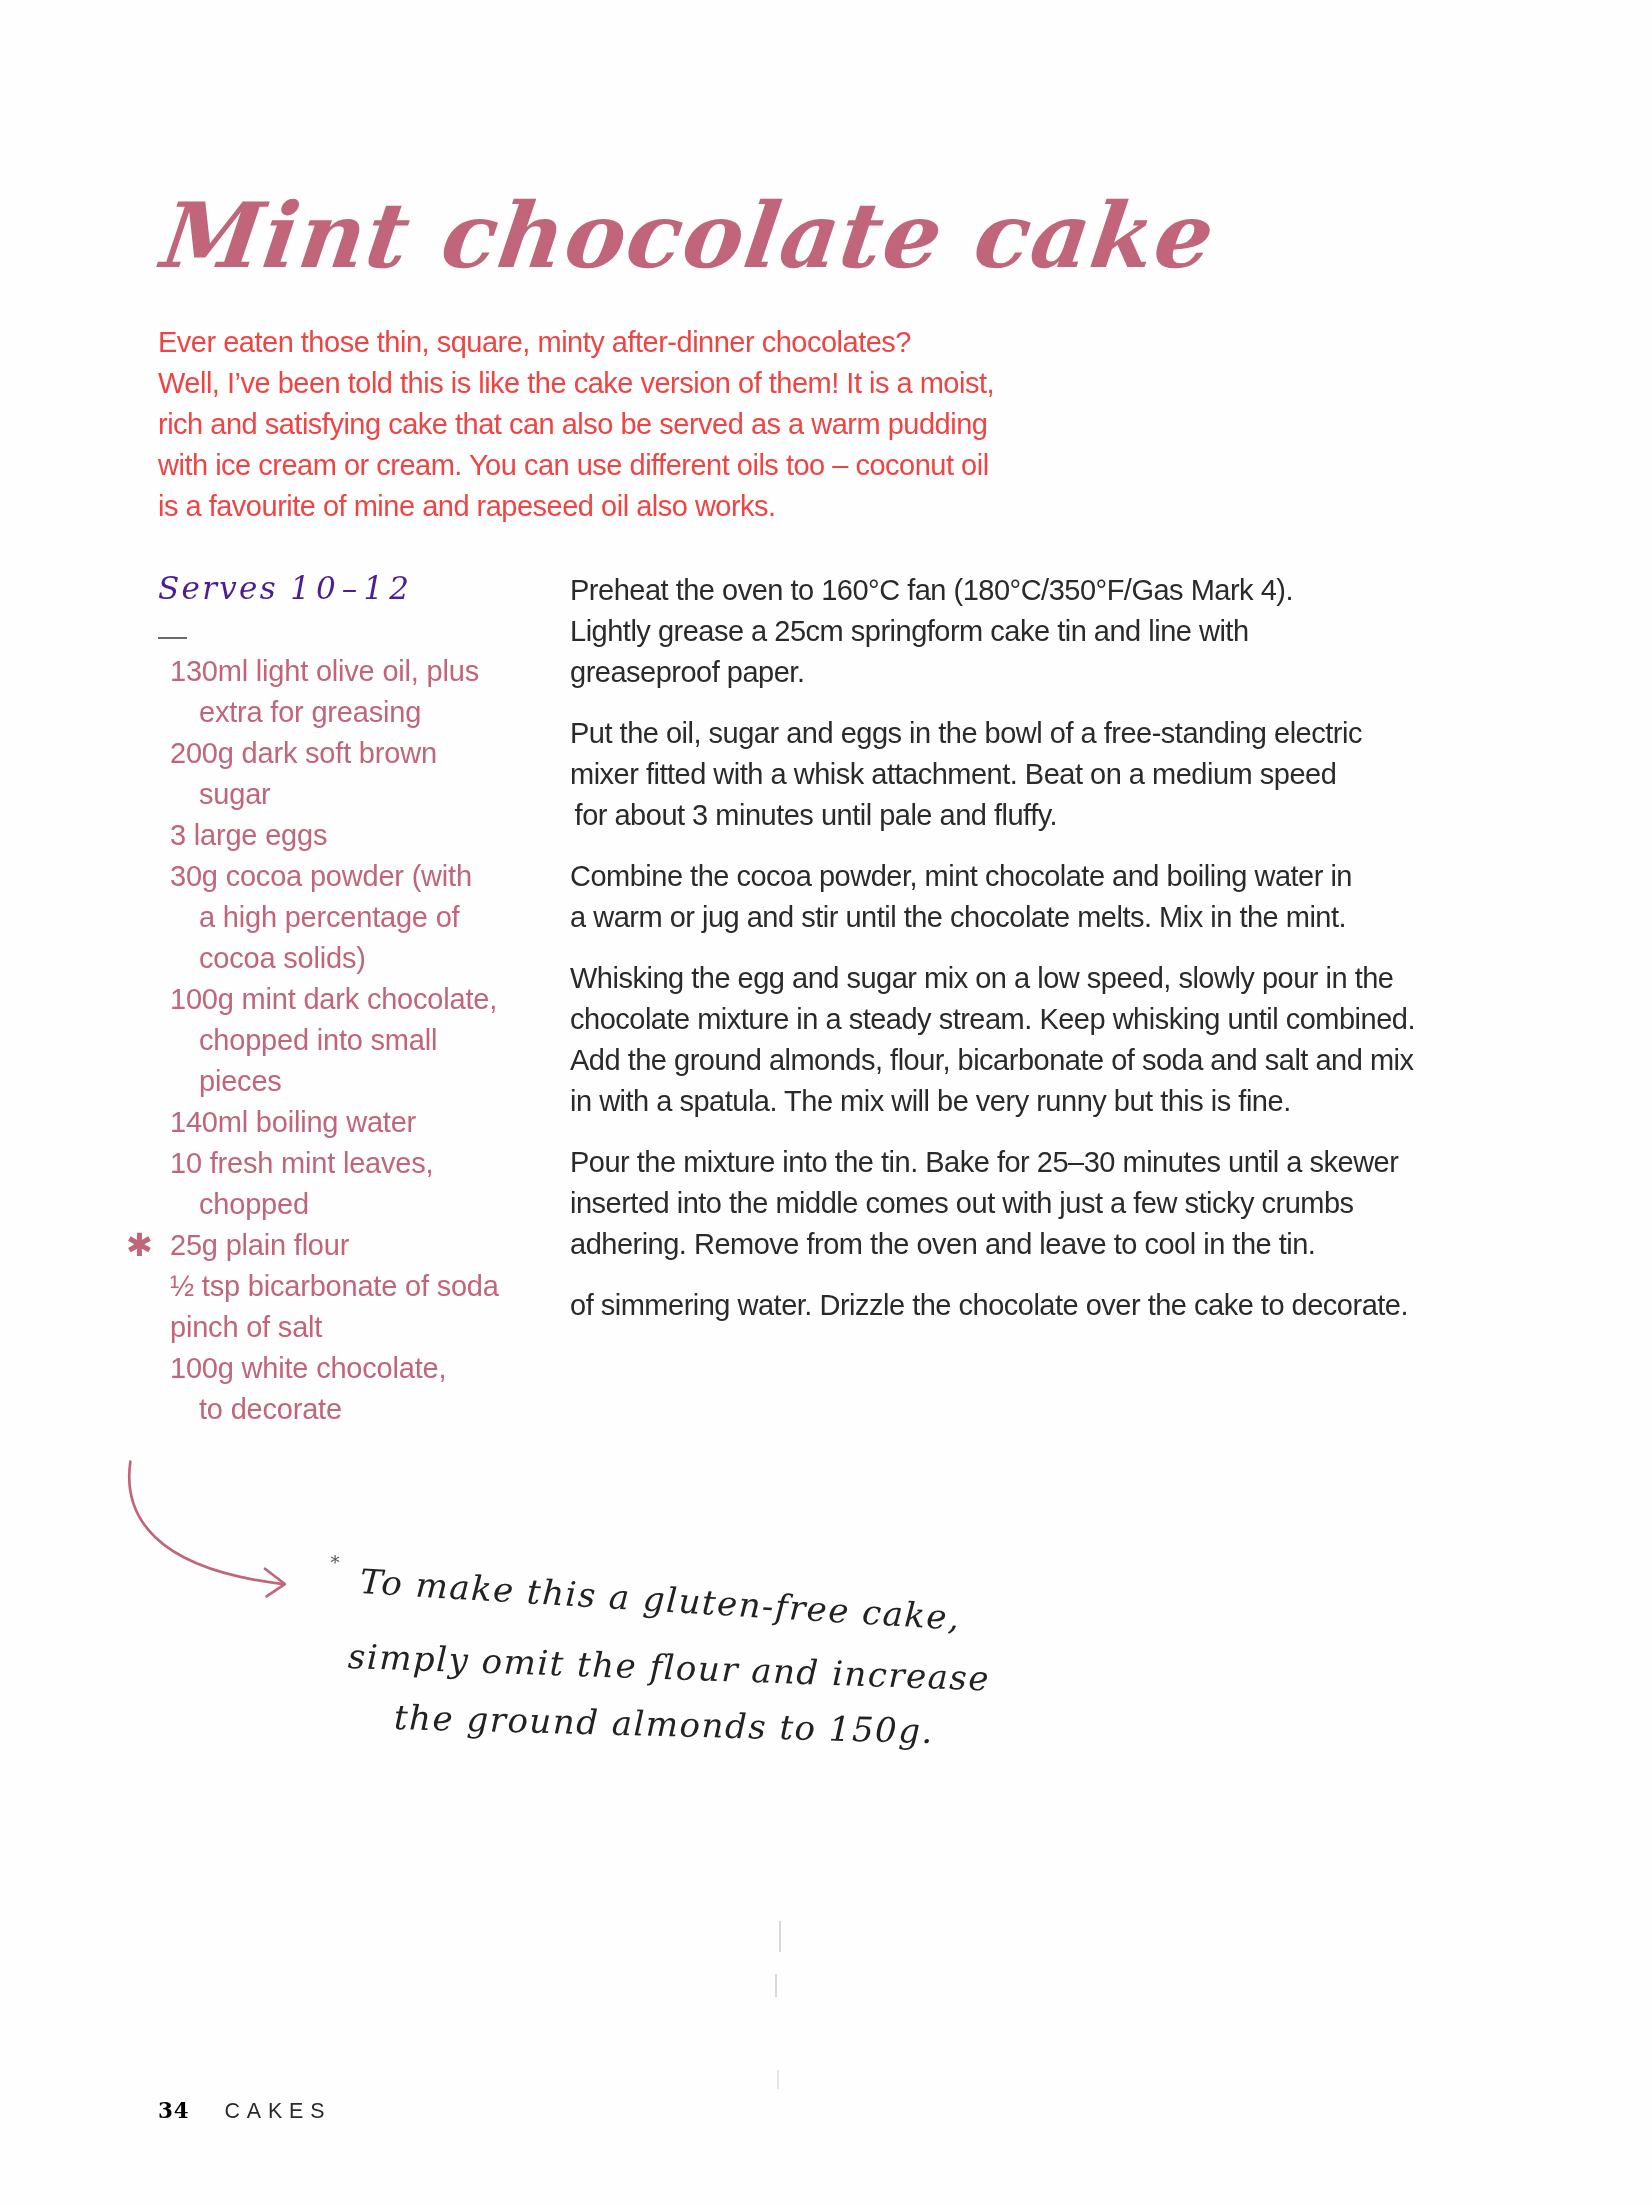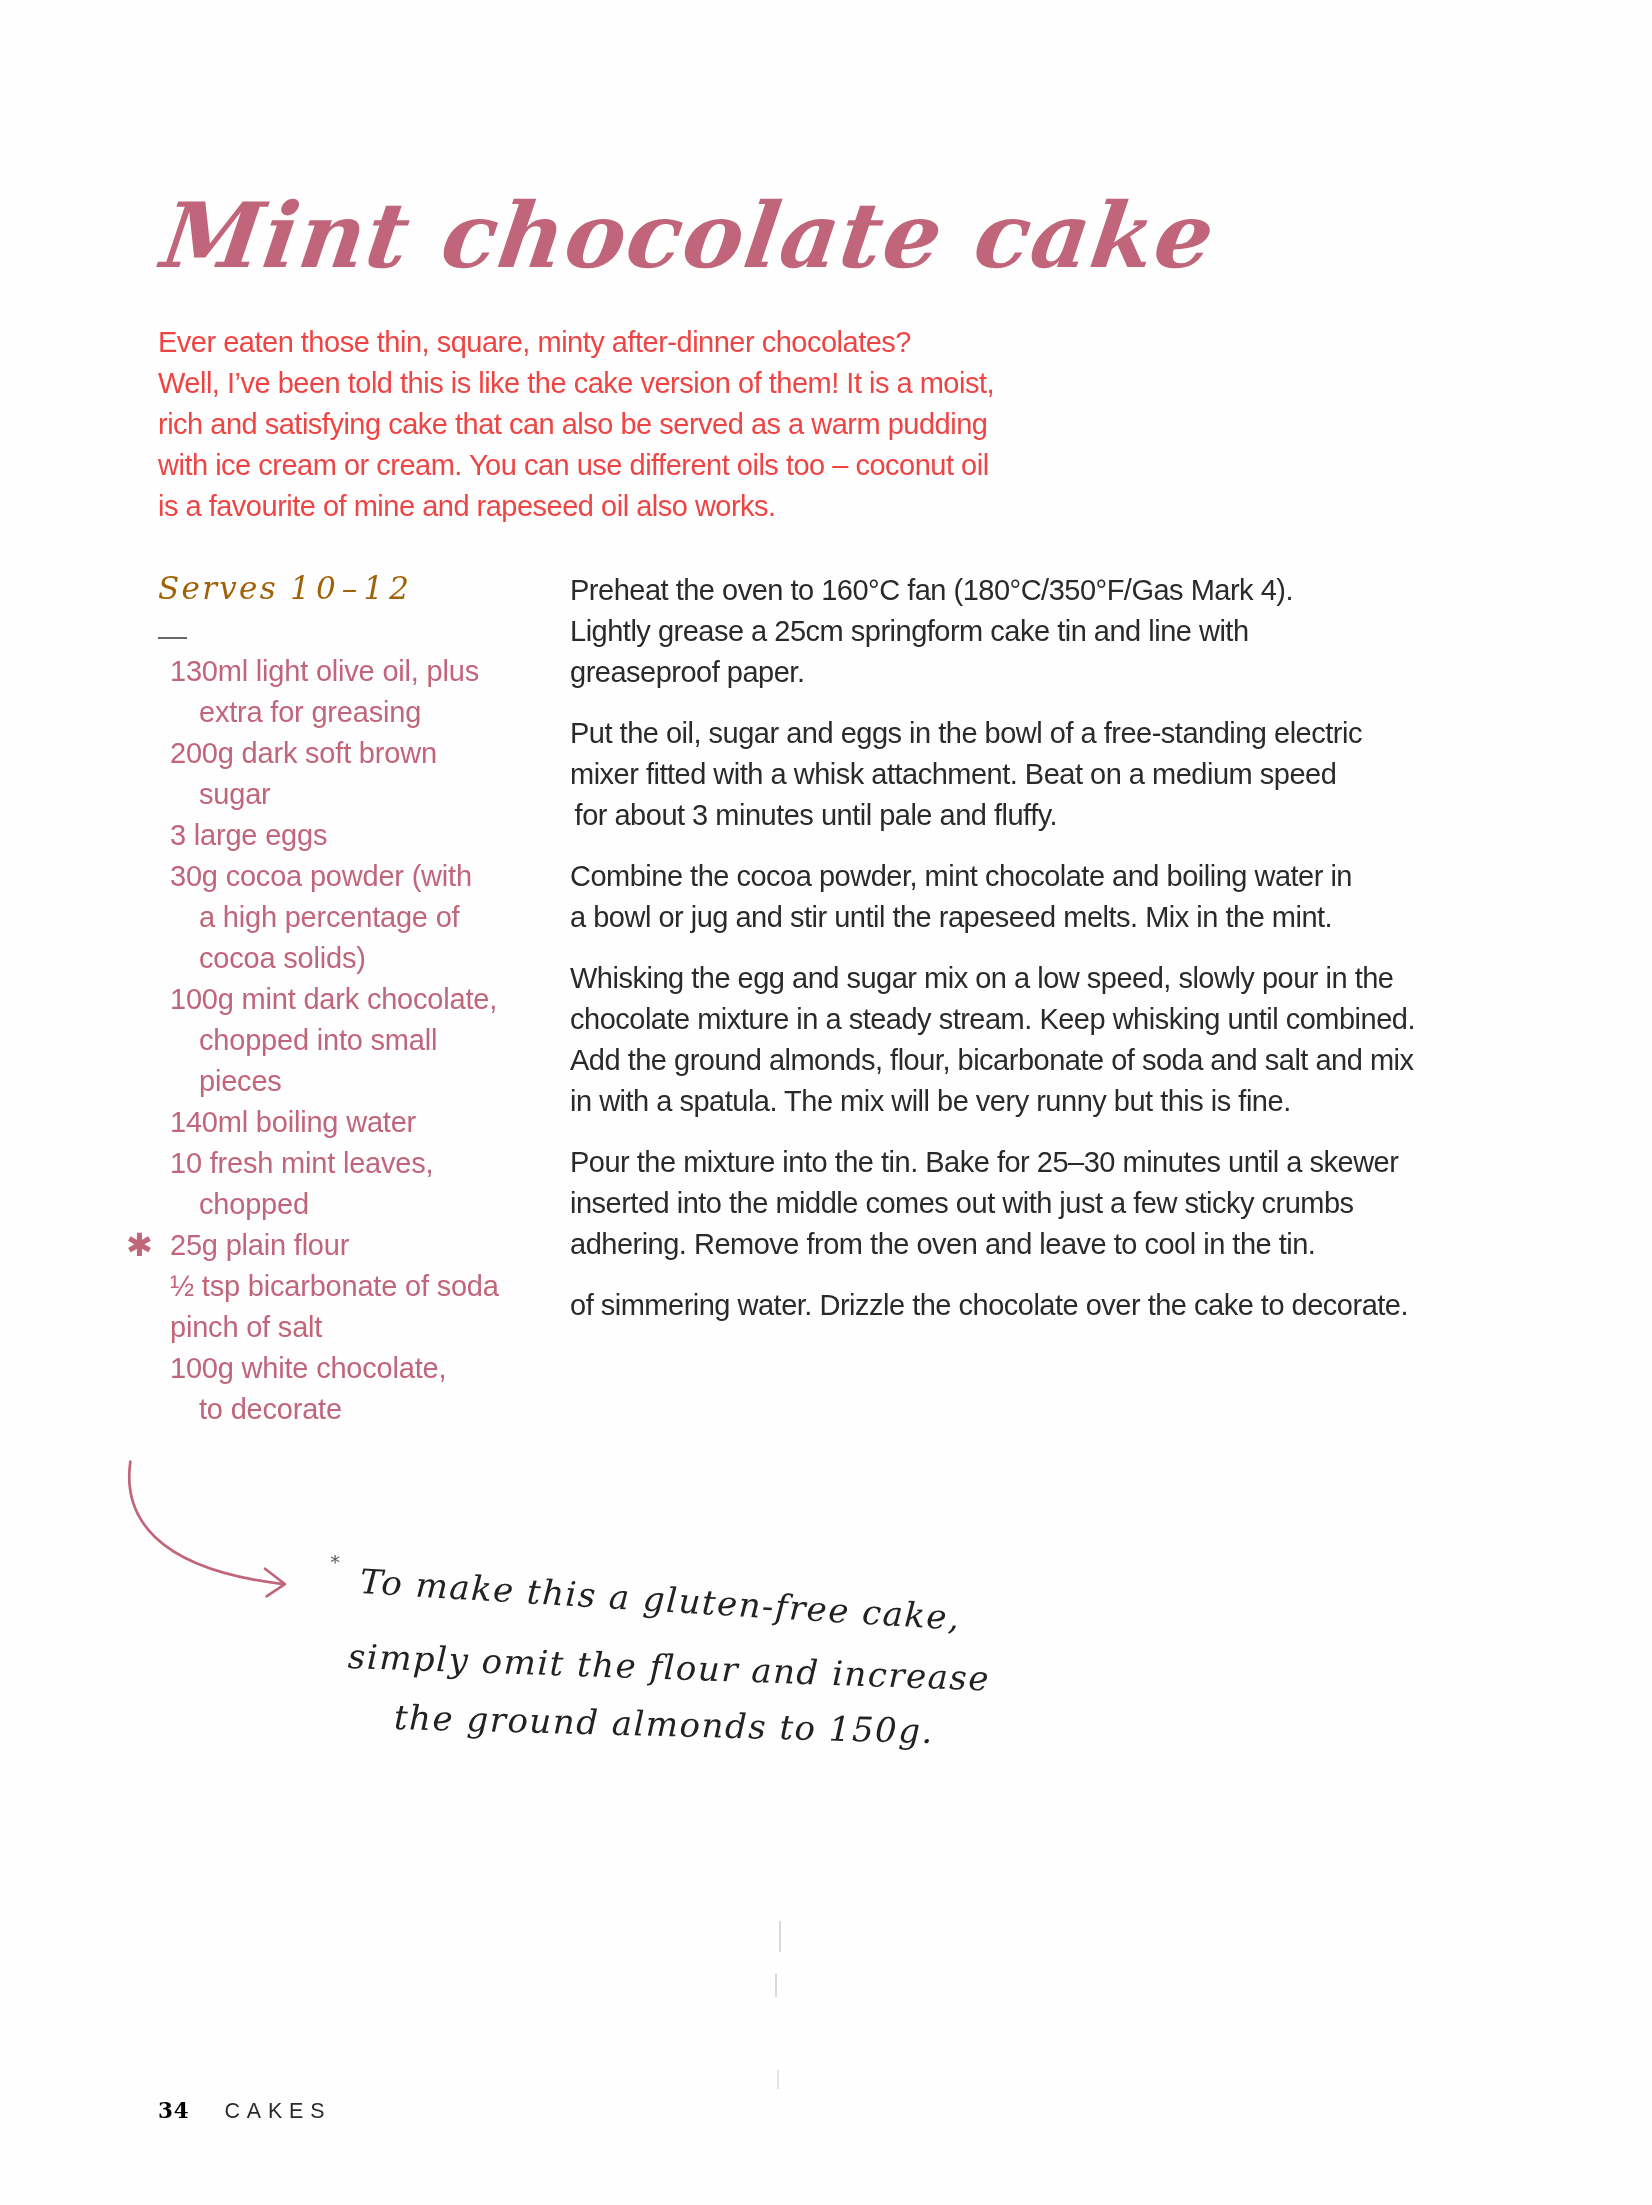--- a/index.html
+++ b/index.html
@@ -9,21 +9,21 @@
 
   .title { position: absolute; left: 157px; top: 130px; font-family: "DejaVu Serif", serif;
            font-style: italic; font-size: 90px; color: #c0657a; letter-spacing: 1.5px;
            line-height: 1; white-space: nowrap; transform: skewX(-8deg); transform-origin: left bottom; }
 
   .intro { position: absolute; left: 158px; top: 322px; width: 1025px; font-size: 29px;
            line-height: 41px; color: #ef4444; }
   .intro .line { display: block; white-space: nowrap; letter-spacing: -0.5px; }
 
   .serves { position: absolute; left: 158px; top: 570px; font-family: "DejaVu Serif", serif;
-            font-style: italic; font-size: 31px; color: #a16207; white-space: nowrap; letter-spacing: 2.3px; }
+            font-style: italic; font-size: 31px; color: #4c1d95; white-space: nowrap; letter-spacing: 2.3px; }
   .serves .num { letter-spacing: 6.1px; margin-left: 12.2px; }
   .serves-dash { position: absolute; left: 158px; top: 637px; width: 29px; height: 2.3px; background: #6a6a6a; }
 
   .ingredients { position: absolute; left: 170px; top: 651px; width: 383px; font-size: 29px;
                  line-height: 41px; color: #c0657a; margin: 0; padding: 0; list-style: none; }
   .ingredients li { position: relative; }
   .ingredients .ln { display: block; white-space: nowrap; letter-spacing: -0.2px; }
   .ingredients .ln.indent { padding-left: 29px; }
   .asterisk { position: absolute; left: -44px; top: 0; color: #c0657a; font-size: 32px; font-weight: bold; }
 
@@ -118,21 +118,21 @@
       <span class="ln">Lightly grease a 25cm springform cake tin and line with</span>
       <span class="ln">greaseproof paper.</span>
     </p>
     <p>
       <span class="ln">Put the oil, sugar and eggs in the bowl of a free-standing electric</span>
       <span class="ln">mixer fitted with a whisk attachment. Beat on a medium speed</span>
       <span class="ln" style="padding-left:4.6px">for about 3 minutes until pale and fluffy.</span>
     </p>
     <p>
       <span class="ln">Combine the cocoa powder, mint chocolate and boiling water in</span>
-      <span class="ln">a bowl or jug and stir until the rapeseed melts. Mix in the mint.</span>
+      <span class="ln">a warm or jug and stir until the chocolate melts. Mix in the mint.</span>
     </p>
     <p>
       <span class="ln">Whisking the egg and sugar mix on a low speed, slowly pour in the</span>
       <span class="ln">chocolate mixture in a steady stream. Keep whisking until combined.</span>
       <span class="ln">Add the ground almonds, flour, bicarbonate of soda and salt and mix</span>
       <span class="ln">in with a spatula. The mix will be very runny but this is fine.</span>
     </p>
     <p>
       <span class="ln">Pour the mixture into the tin. Bake for 25–30 minutes until a skewer</span>
       <span class="ln">inserted into the middle comes out with just a few sticky crumbs</span>

